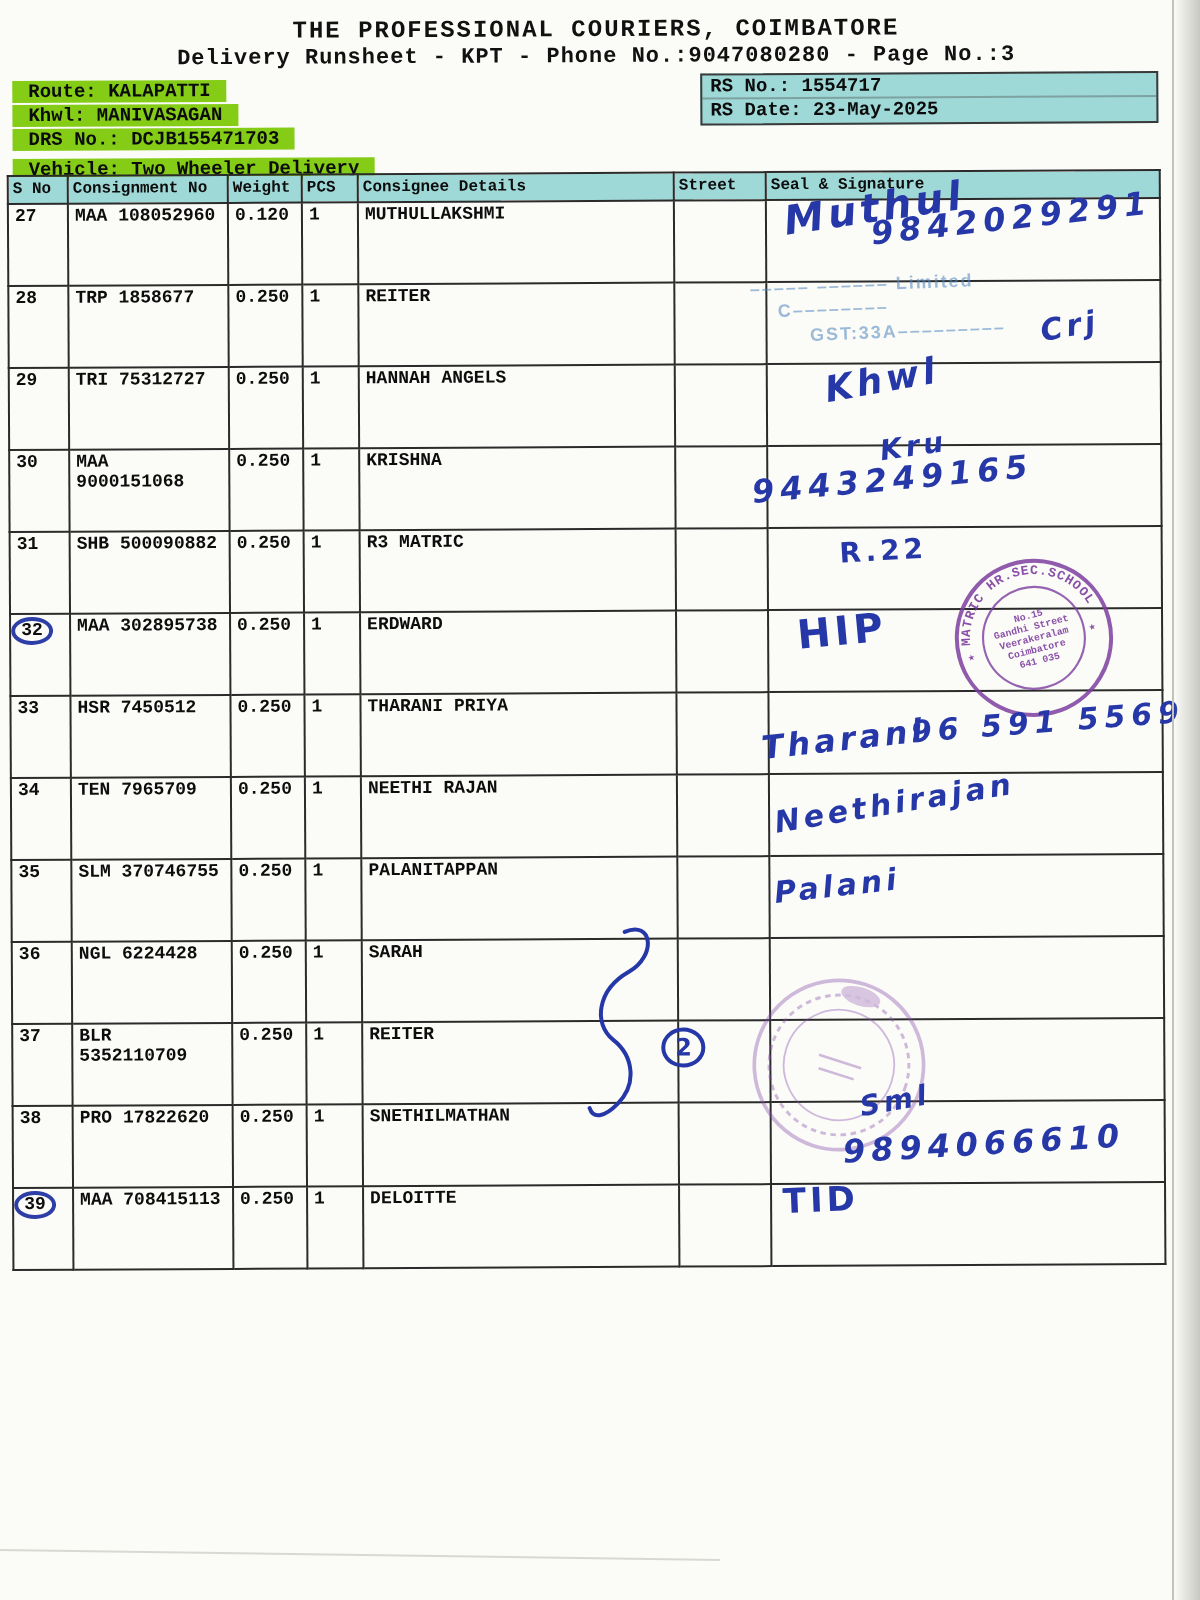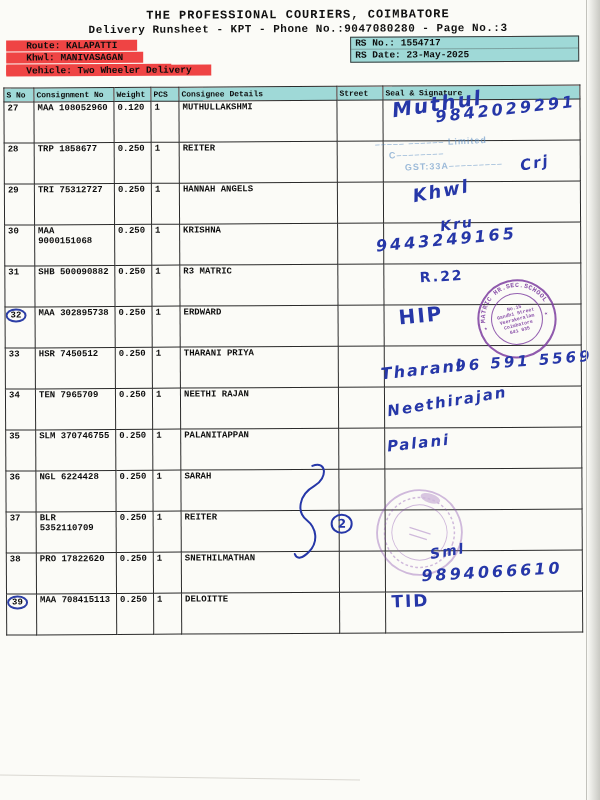--- a/index.html
+++ b/index.html
@@ -9,22 +9,22 @@
     font-family:"Liberation Mono", monospace;
     position:relative; overflow:hidden;
   }
   .paper { position:absolute; inset:0; transform:rotate(-0.3deg); }
 
   .title, .subtitle { position:absolute; left:0; width:100%; text-align:center; color:#111; font-weight:bold; }
   .title { top:8px; font-size:12px; letter-spacing:1px; }
   .subtitle { top:23px; font-size:11px; letter-spacing:0.5px; }
 
   .hline { position:absolute; left:8px; font-size:9.5px; font-weight:bold; color:#0c0c0c; }
-  .hl { background:#ef4444; padding:0 20px; }
-  .l-route { top:39px; } .l-staff { top:51px; } .l-drs { top:63px; } .l-vehicle { top:64px; }
+  .hl { background:#84cc16; padding:0 8px; }
+  .l-route { top:39px; } .l-staff { top:51px; } .l-drs { top:63px; } .l-vehicle { top:78px; }
 
   .rsbox { position:absolute; left:352px; top:37px; width:229px; border:1px solid #3a3a3a;
            background:#9fd9d7; font-size:9.5px; font-weight:bold; color:#0c0c0c; }
   .rsbox .rsrow { padding:0 4px; height:12px; line-height:12px; border-bottom:1px solid rgba(60,60,60,.35); }
   .rsbox .rsrow:last-child { border-bottom:none; }
 
   table { position:absolute; left:5px; top:86px; width:576px; border-collapse:collapse; table-layout:fixed; z-index:1; }
   th,td { border:1px solid #2b2b2b; font-size:9px; font-weight:bold; color:#0d0d0d;
           vertical-align:top; text-align:left; padding:1px 3px; overflow:hidden; }
   thead th { background:#9fd9d7; height:13px; font-size:8px; padding:0 2px; line-height:13px; }

